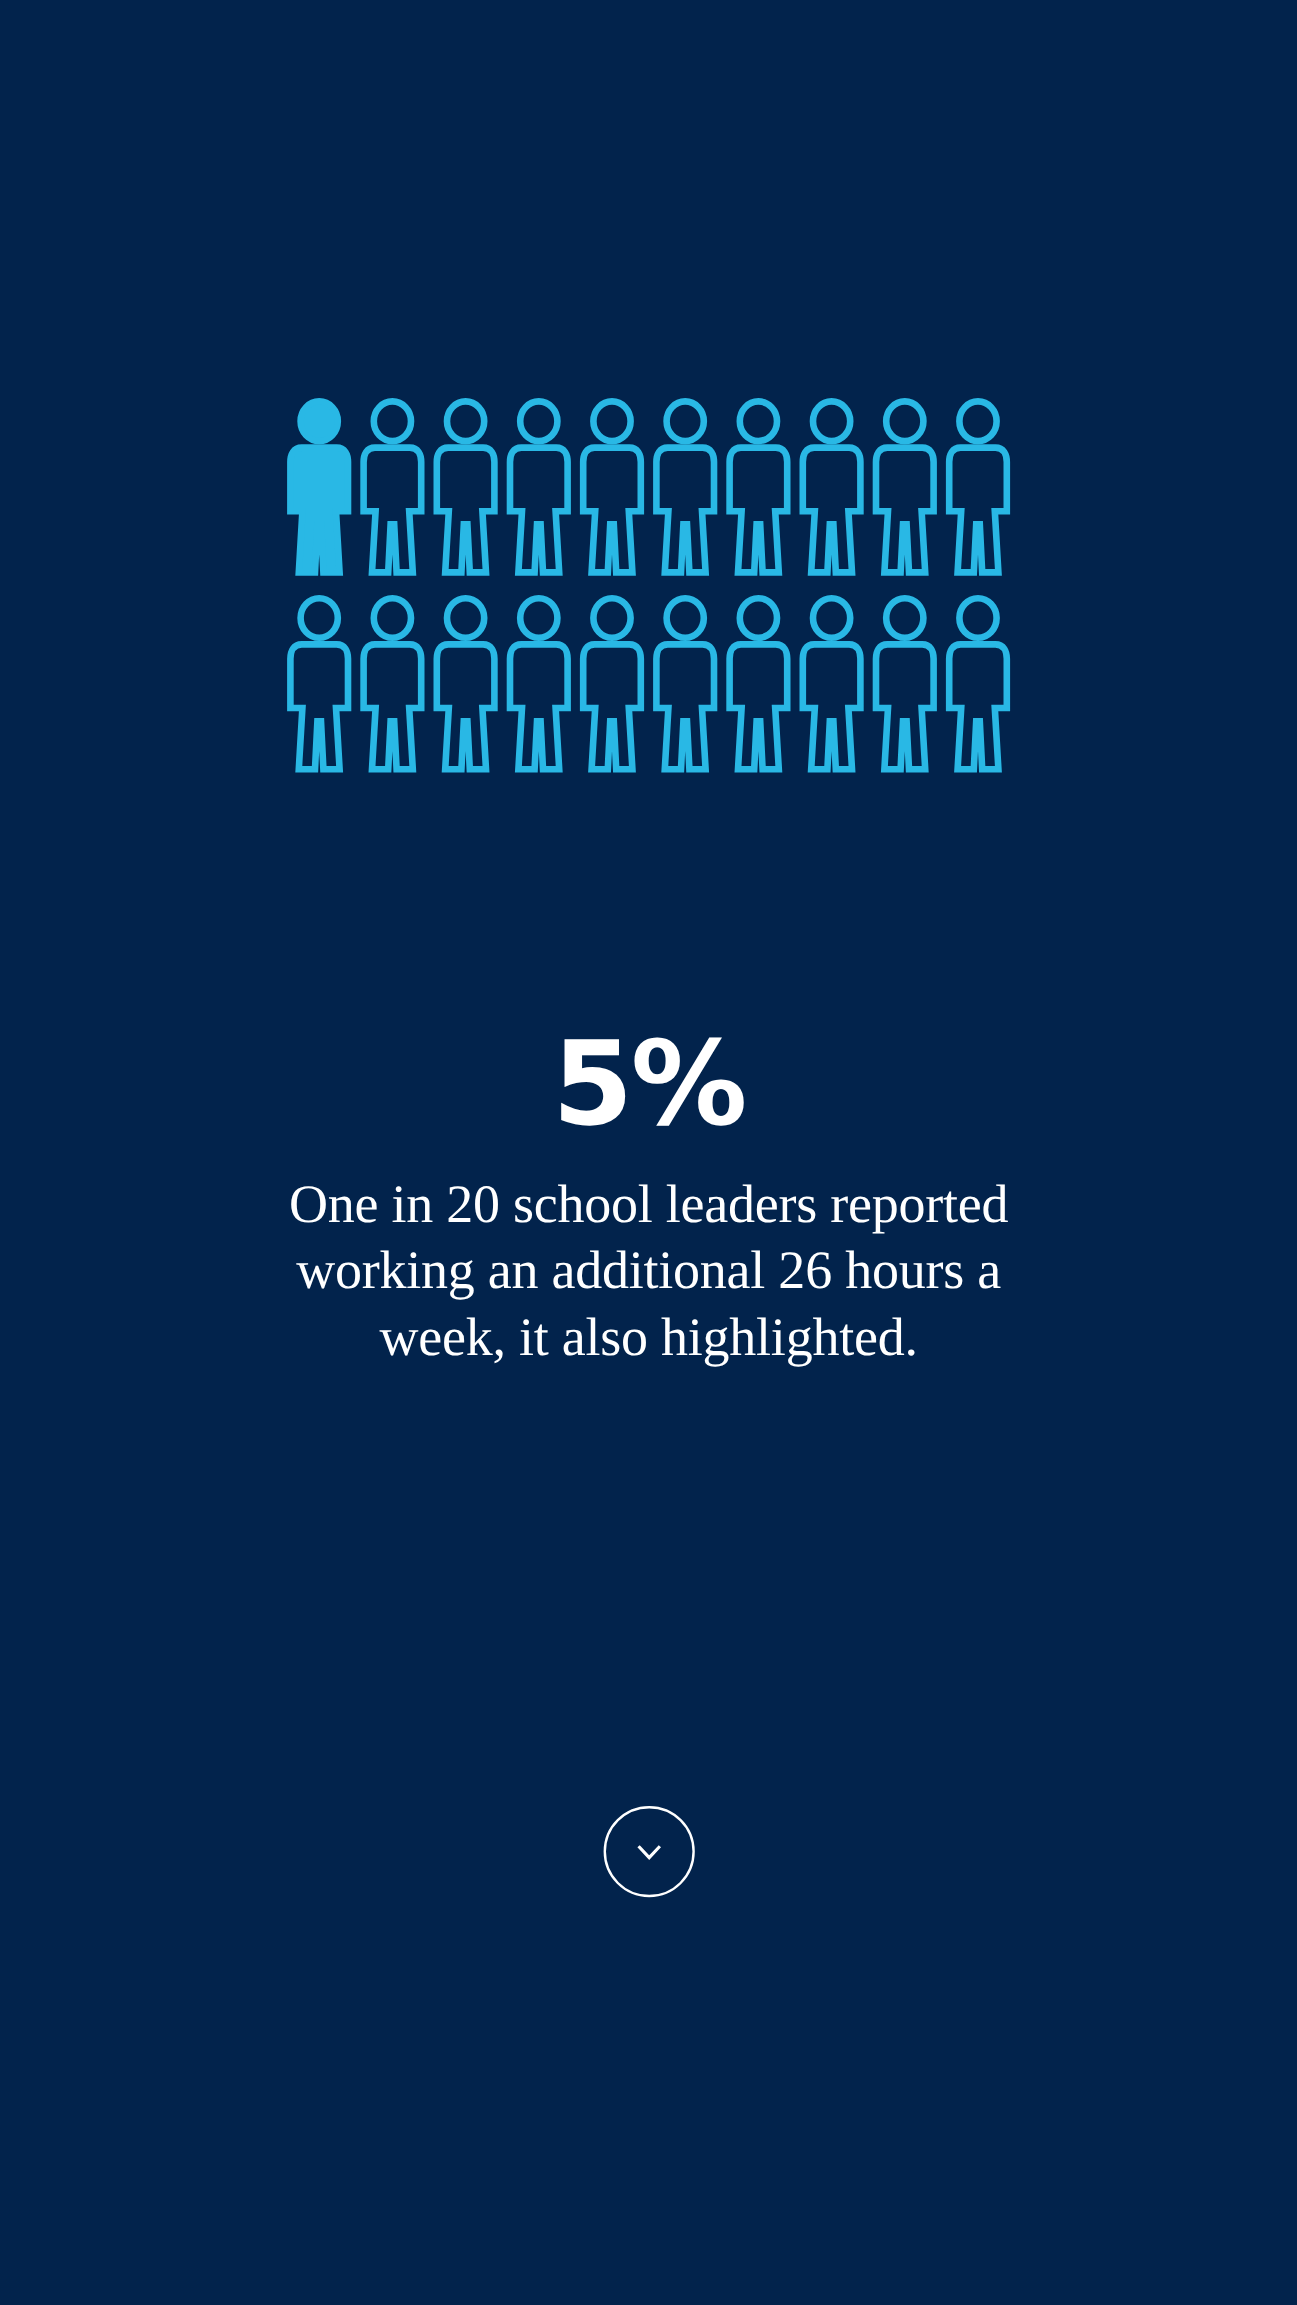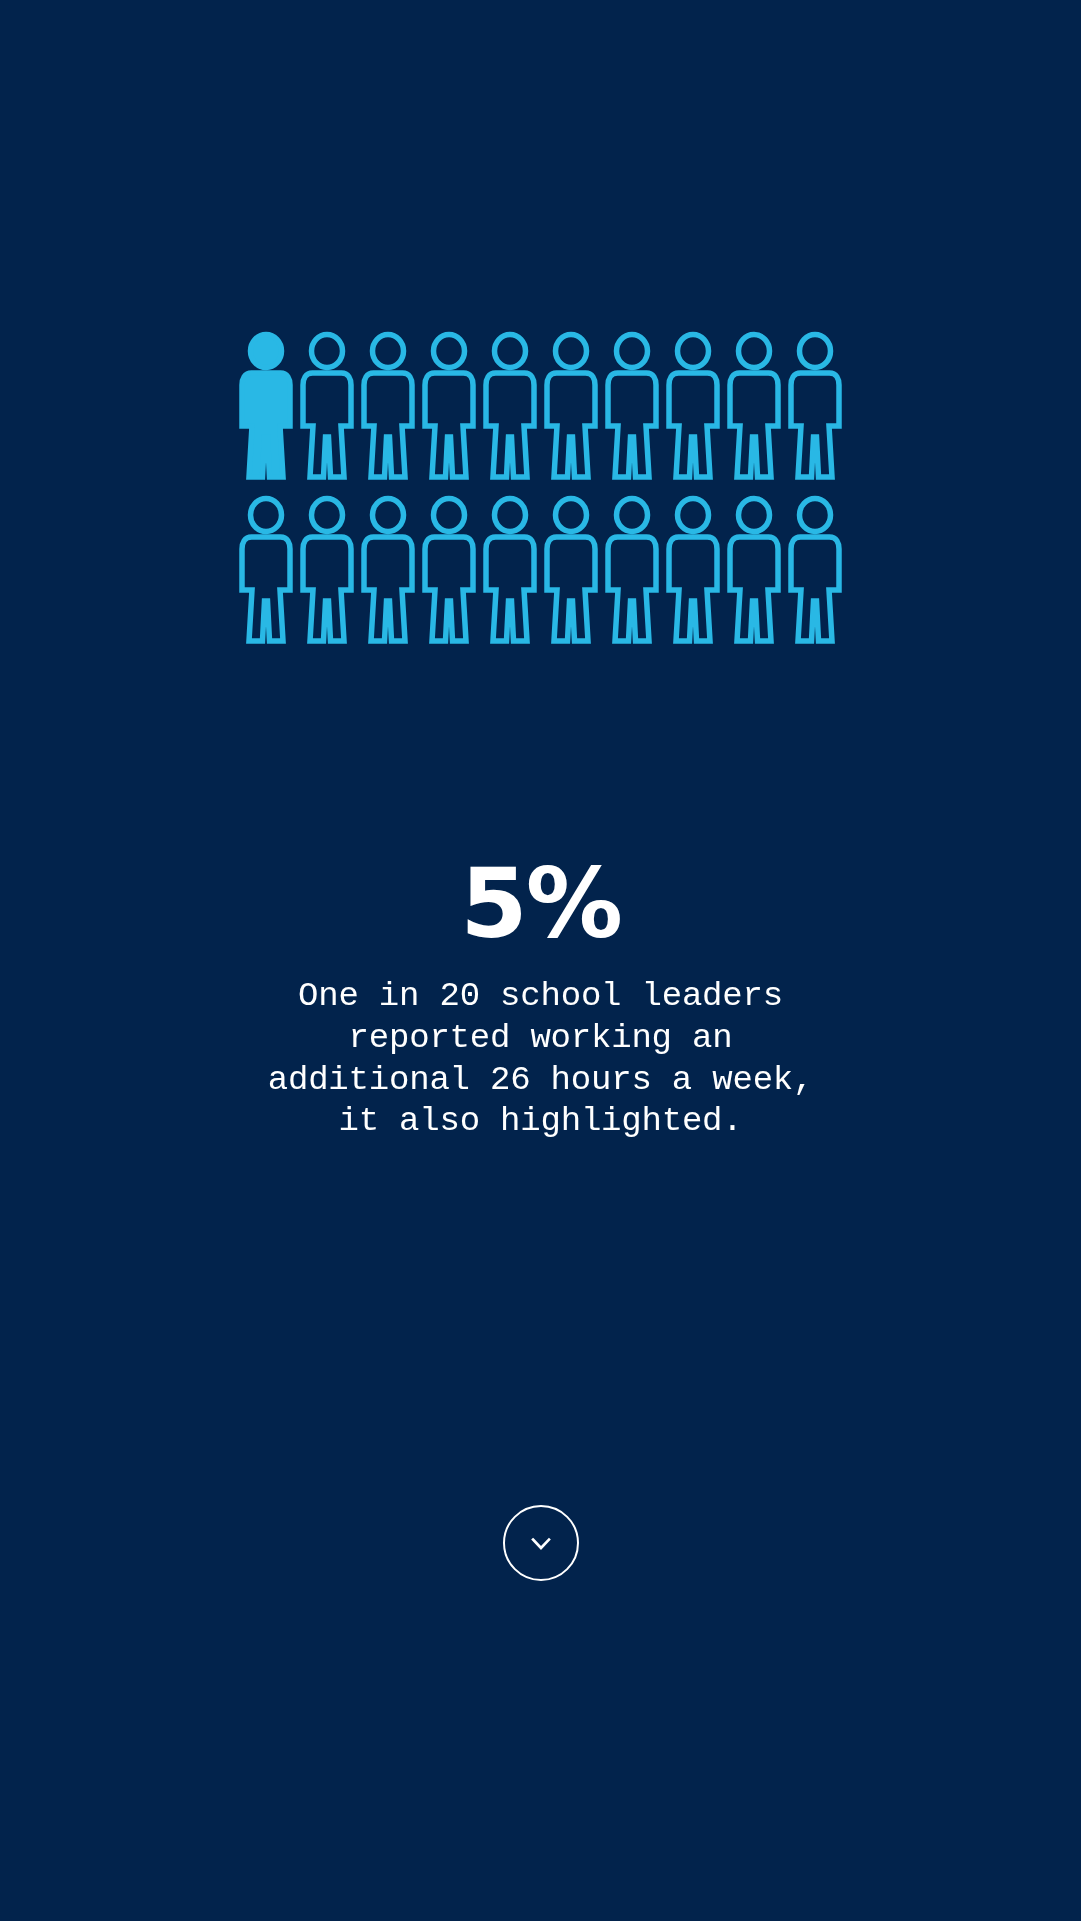--- a/index.html
+++ b/index.html
@@ -89,23 +89,23 @@
     font-family: "DejaVu Sans", sans-serif;
     font-weight: 700;
     font-size: 97px;
     line-height: 1.0;
     letter-spacing: -2px;
     color: #ffffff;
     margin: 0 0 24px 0;
   }
 
   .stat-caption {
-    font-family: Liberation Mono, monospace;
+    font-family: Liberation Serif, serif;
     font-weight: 400;
-    font-size: 34px;
+    font-size: 45px;
     line-height: 1.23;
     color: #ffffff;
     margin: 0;
     padding: 0 10px;
     letter-spacing: -0.2px;
   }
 
   
   .scroll-button {
     position: absolute;

